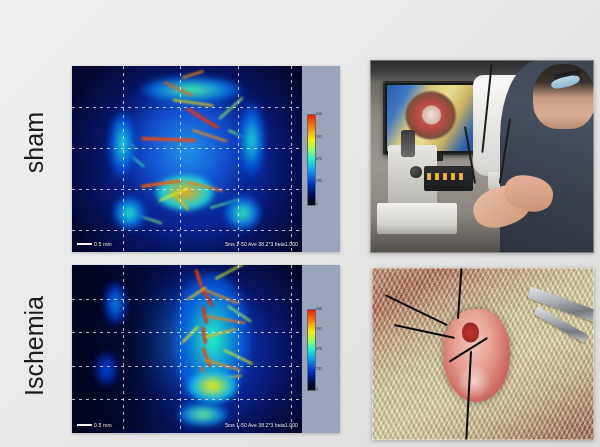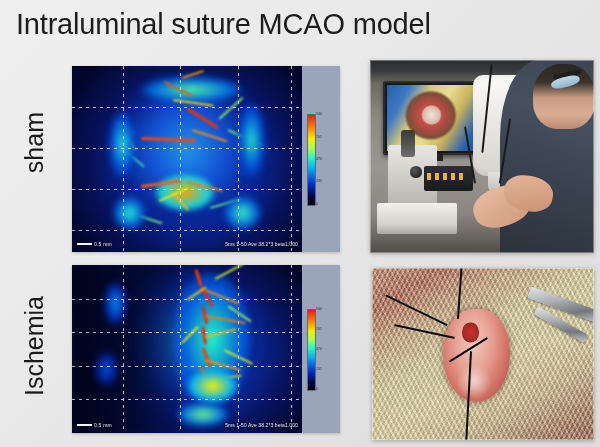--- a/index.html
+++ b/index.html
@@ -155,21 +155,20 @@
   .surg .retract{position:absolute;background:
      linear-gradient(150deg,#e3e5e7 0%,#a9adb2 40%,#74787d 70%,#c6c9cd 100%);
      border-radius:2px;box-shadow:0 1px 2px rgba(0,0,0,.4);}
   .photo .frame{position:absolute;inset:0;border:1px solid rgba(255,255,255,.35);pointer-events:none;}
 </style>
 </head>
 <body>
 
 <div class="slide">
 
-  <div class="title">Intraluminal suture MCAO model</div>
 
   <div class="rowlabel sham">sham</div>
   <div class="rowlabel isch">Ischemia</div>
 
   <div class="speckle" id="sp-sham" style="left:72px;top:66px;width:268px;height:186px;">
     <div class="imgwrap">
       <div class="perf" id="perf-sham">
           <div class="base"></div>
           <div style="position: absolute; left: 14%; top: 4%; width: 72%; height: 86%; background: radial-gradient(58% 62% at 50% 48%, rgba(34, 150, 235, 0.95) 0%, rgba(20, 86, 215, 0.85) 40%, rgba(8, 38, 140, 0.6) 68%, rgba(2, 10, 60, 0) 86%); filter: blur(2px);"></div>
           <div class="vessel" style="left: 30%; top: 6%; width: 44%; height: 14%; background: radial-gradient(rgb(77, 248, 162) 0%, rgb(5, 104, 223) 55%, transparent 78%); filter: blur(3px);"></div>

